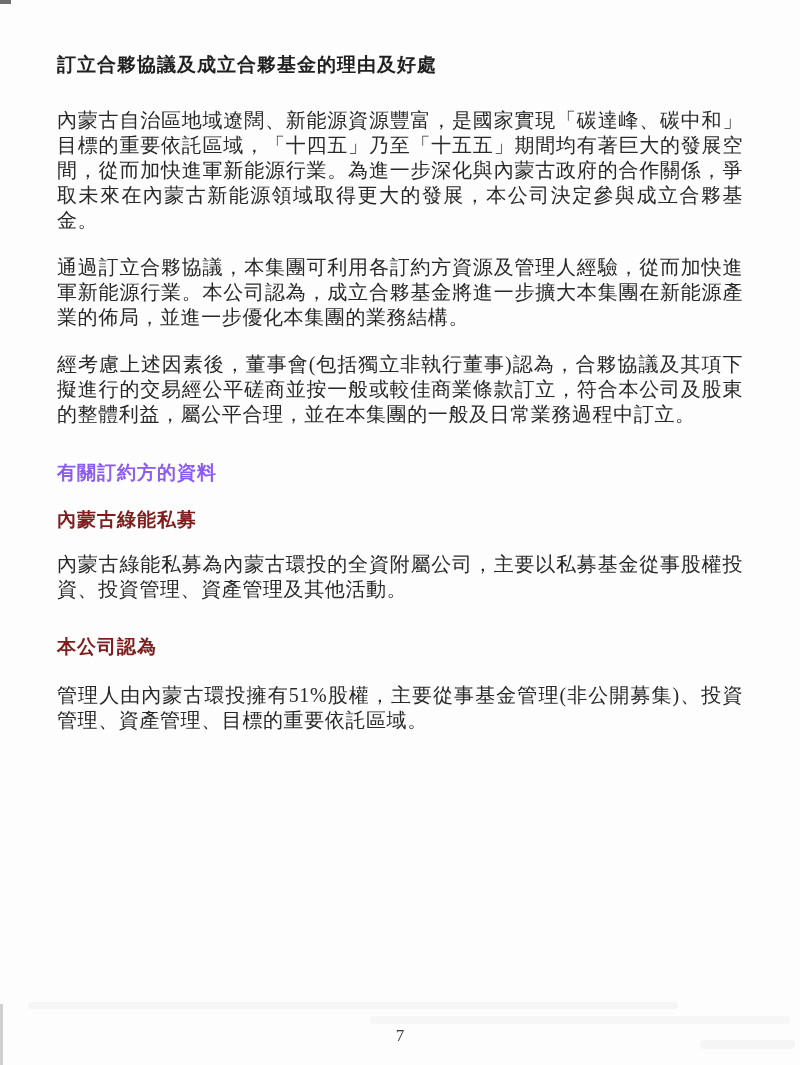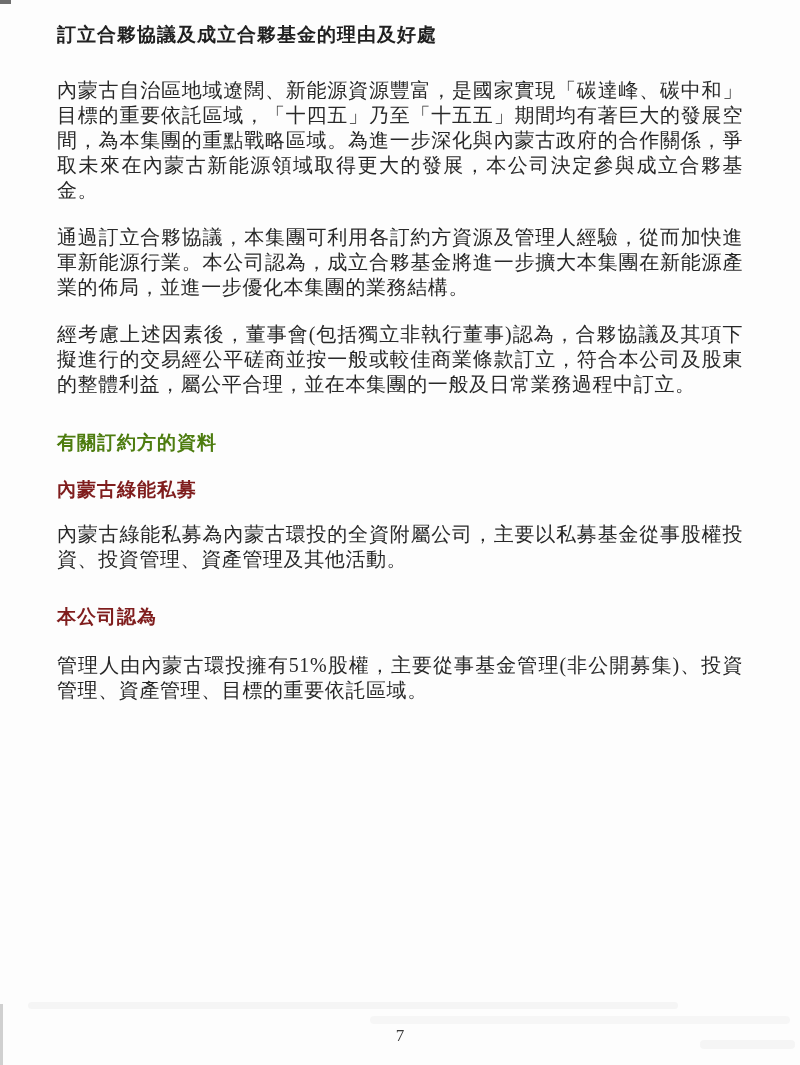--- a/index.html
+++ b/index.html
@@ -11,39 +11,39 @@
     position: relative;
     width: 800px;
     height: 1065px;
     margin: 0 auto;
     background: #fdfdfd;
     color: #282828;
     font-family: "Liberation Serif", "DejaVu Serif", serif;
     overflow: hidden;
   }
   .content {
-    padding: 22px 57px 0 57px;
+    padding: 52px 57px 0 57px;
   }
   .main-heading {
     margin: 0 0 30px 0;
     font-family: "Liberation Sans", "DejaVu Sans", sans-serif;
     font-size: 19px;
     font-weight: 700;
     line-height: 26px;
     letter-spacing: 1px;
     color: #212121;
   }
   .section-heading {
     margin: 0 0 22px 0;
     font-family: "Liberation Sans", "DejaVu Sans", sans-serif;
     font-size: 19px;
     font-weight: 700;
     line-height: 25px;
     letter-spacing: 1px;
-    color: #4d7c0f;
+    color: #8b5cf6;
   }
   .sub-heading {
     margin: 0 0 20px 0;
     font-family: "Liberation Sans", "DejaVu Sans", sans-serif;
     font-size: 19px;
     font-weight: 700;
     line-height: 25px;
     letter-spacing: 1px;
     color: #7f1d1d;
   }
@@ -124,21 +124,21 @@
 <body>
 
 <div class="page">
 
   <div class="corner-mark"></div>
 
   <div class="content">
 
     <h1 class="main-heading">訂立合夥協議及成立合夥基金的理由及好處</h1>
 
-    <p class="body-para">內蒙古自治區地域遼闊、新能源資源豐富，是國家實現「碳達峰、碳中和」目標的重要依託區域，「十四五」乃至「十五五」期間均有著巨大的發展空間，為本集團的重點戰略區域。為進一步深化與內蒙古政府的合作關係，爭取未來在內蒙古新能源領域取得更大的發展，本公司決定參與成立合夥基金。</p>
+    <p class="body-para">內蒙古自治區地域遼闊、新能源資源豐富，是國家實現「碳達峰、碳中和」目標的重要依託區域，「十四五」乃至「十五五」期間均有著巨大的發展空間，從而加快進軍新能源行業。為進一步深化與內蒙古政府的合作關係，爭取未來在內蒙古新能源領域取得更大的發展，本公司決定參與成立合夥基金。</p>
 
     <p class="body-para">通過訂立合夥協議，本集團可利用各訂約方資源及管理人經驗，從而加快進軍新能源行業。本公司認為，成立合夥基金將進一步擴大本集團在新能源產業的佈局，並進一步優化本集團的業務結構。</p>
 
     <p class="body-para mb19">經考慮上述因素後，董事會(包括獨立非執行董事)認為，合夥協議及其項下擬進行的交易經公平磋商並按一般或較佳商業條款訂立，符合本公司及股東的整體利益，屬公平合理，並在本集團的一般及日常業務過程中訂立。</p>
 
     <h2 class="section-heading">有關訂約方的資料</h2>
 
     <h3 class="sub-heading">內蒙古綠能私募</h3>
 
     <p class="body-para mb25">內蒙古綠能私募為內蒙古環投的全資附屬公司，主要以私募基金從事股權投資、投資管理、資產管理及其他活動。</p>

